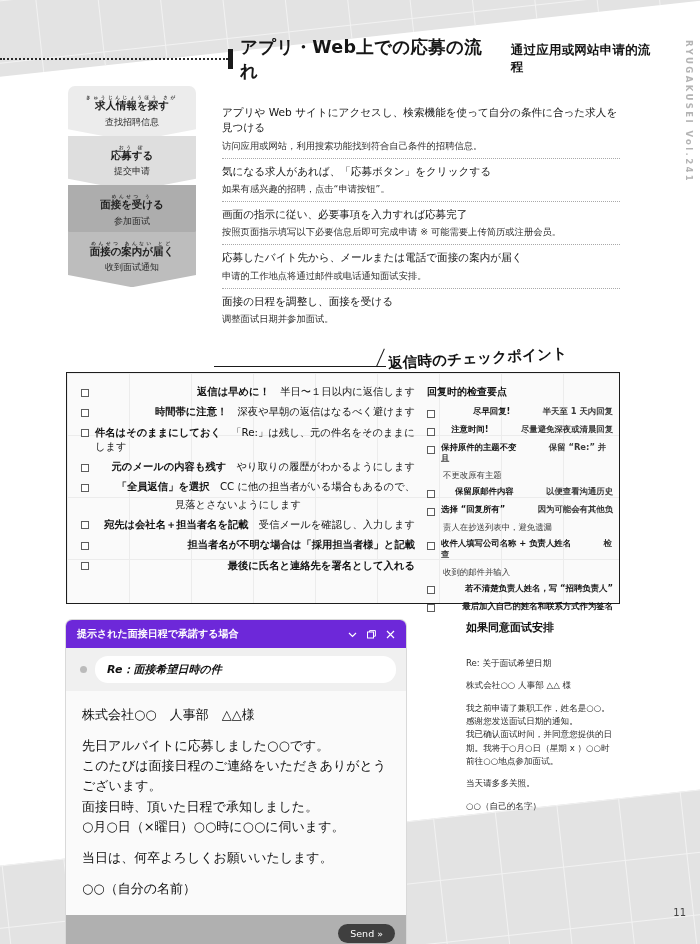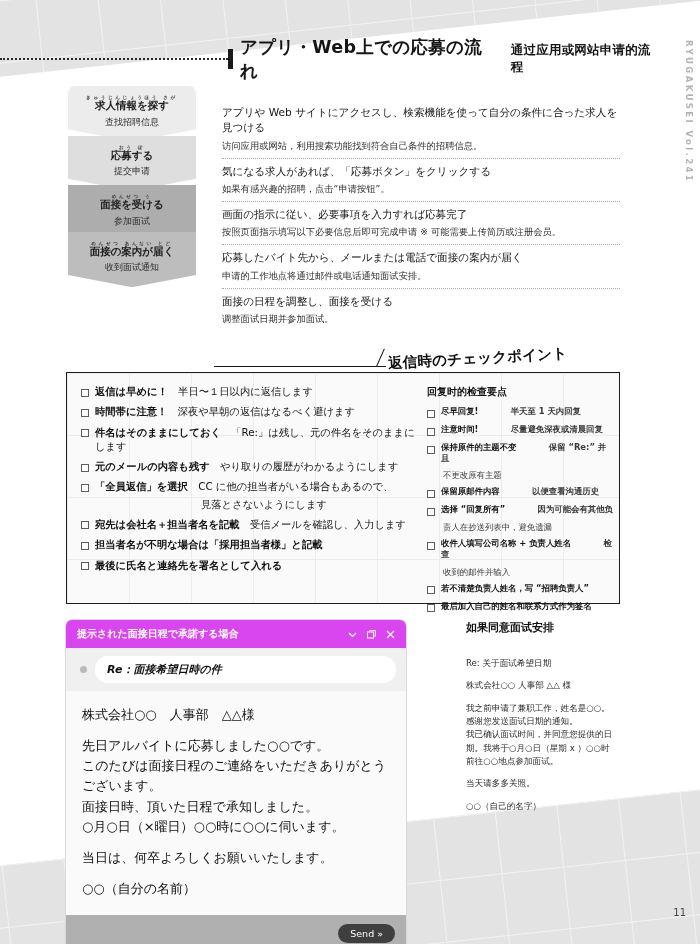--- a/index.html
+++ b/index.html
@@ -202,36 +202,37 @@
     padding: 12px 4px 8px 14px;
   }
   #cl-right {
     flex: 1;
     padding: 12px 6px 8px 8px;
   }
   .cl-row {
     display: flex;
     align-items: flex-start;
     margin-bottom: 6.5px;
+    justify-content: space-between;
   }
   .cbox {
     flex: 0 0 auto;
     width: 8px; height: 8px;
     border: 1px solid #5d5d5d;
     background: #fff;
     margin-right: 6px;
     margin-top: 3.5px;
   }
   .cl-ja {
     font-size: 10.3px; color: #131313; line-height: 1.35;
   }
   .cl-ja b { font-weight: bold; }
   .cl-cont {
     font-size: 10.3px; color: #131313;
-    margin: -3px 0 6px 120px;
+    margin: -3px 0 6px 94px;
   }
   #cl-right-title {
     font-size: 10px; font-weight: bold; color: #111;
     margin-bottom: 7px;
   }
   .cl-zh {
     font-size: 8.4px; color: #161616; line-height: 1.3;
   }
   .cl-zh b { font-weight: bold; }
   .cl-zh .sub { font-weight: bold; color: #3a3a3a; padding-left: 24px; }
@@ -244,21 +245,21 @@
   #mail {
     position: absolute;
     left: 66px; top: 620px;
     width: 340px;
     border-radius: 6px;
     overflow: hidden;
     z-index: 4;
     box-shadow: 0 0 0 1px #d9d9d9;
   }
   #mail-title {
-    background: #d946ef;
+    background: #6d28d9;
     color: #fff;
     padding: 7px 9px 7px 11px;
     display: flex; 
   }
   #mail-title-text {
     font-size: 10px; font-weight: bold; flex: 1;
     position: relative;
   }
   .win-ico {
     width: 14px; height: 14px;

